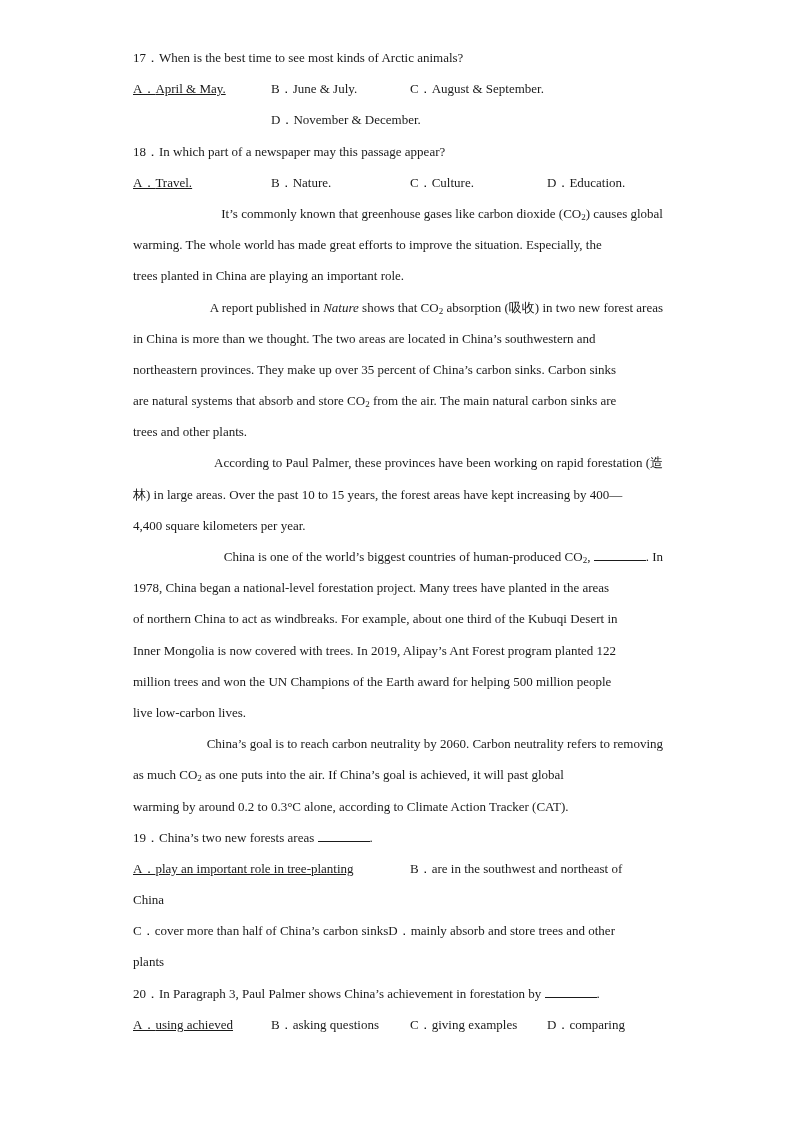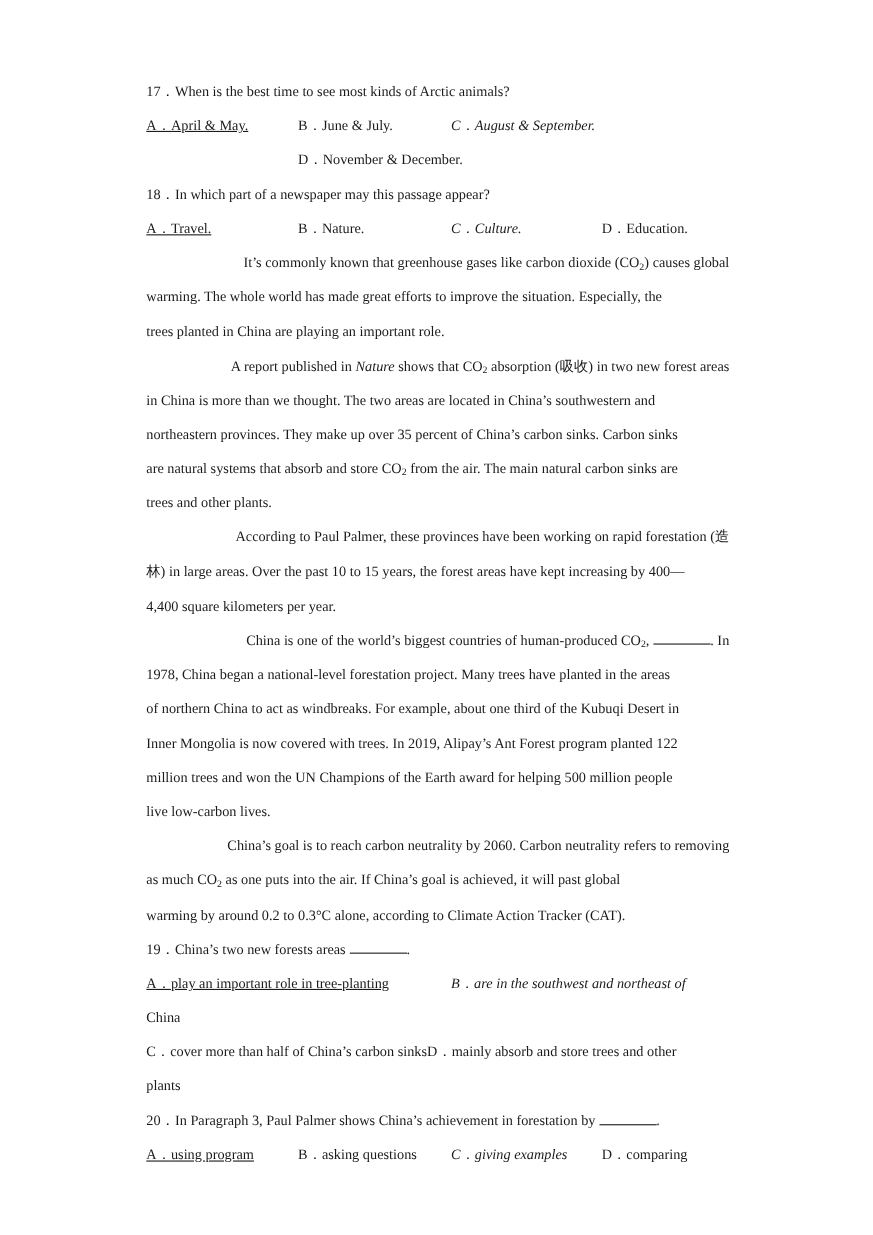--- a/index.html
+++ b/index.html
@@ -1,23 +1,23 @@
 <!DOCTYPE html>
 <html><head>
 <meta charset="utf-8">
 <style>
   html, body { margin: 0; padding: 0; background: #ffffff; }
   body { width: 794px; height: 1123px; position: relative; overflow: hidden;
          font-family: "Liberation Serif", "DejaVu Serif", serif; color: #1a1a1a; font-size: 13px; }
-  .page { position: absolute; left: 133px; top: 67px; width: 530px; }
+  .page { position: absolute; left: 133px; top: 42px; width: 530px; }
   .line { height: 31.2px; line-height: 31.2px; white-space: nowrap; position: relative; }
   .indent { padding-left: 28px; text-align: right; }
   .opts { position: relative; height: 31.2px; line-height: 31.2px; }
   .opts span.opt { position: absolute; top: 0; white-space: nowrap; }
-  .o1 { left: 0; text-decoration: underline; } .o2 { left: 138px; } .o3 { left: 277px; font-style: italic; } .o4 { left: 414px; }
+  .o1 { left: 0; text-decoration: underline; } .o2 { left: 138px; } .o3 { left: 277px; } .o4 { left: 414px; }
   .blank { display: inline-block; width: 52px; border-bottom: 1px solid #1a1a1a; height: 12px; vertical-align: baseline; }
   sub { font-size: 9px; vertical-align: -2px; line-height: 0; }
 </style>
 </head>
 <body>
 
 <div class="page">
 
   <div class="line">
     <span>17．</span><span>When is the best time to see most kinds of Arctic animals?</span>
@@ -86,19 +86,19 @@
   <div class="line">China</div>
   <div class="line">
     <span><span>C．</span><span>cover more than half of China’s carbon sinks</span></span><span><span>D．</span><span>mainly absorb and store trees and other</span></span>
   </div>
   <div class="line">plants</div>
 
   <div class="line">
     <span>20．</span><span>In Paragraph 3, Paul Palmer shows China’s achievement in forestation by </span><span class="blank"></span><span>.</span>
   </div>
   <div class="opts">
-    <span class="opt o1"><span>A．</span><span>using program</span></span>
+    <span class="opt o1"><span>A．</span><span>using achieved</span></span>
     <span class="opt o2"><span>B．</span><span>asking questions</span></span>
     <span class="opt o3"><span>C．</span><span>giving  examples</span></span>
     <span class="opt o4"><span>D．</span><span>comparing</span></span>
   </div>
 
 </div>
 
 </body></html>

